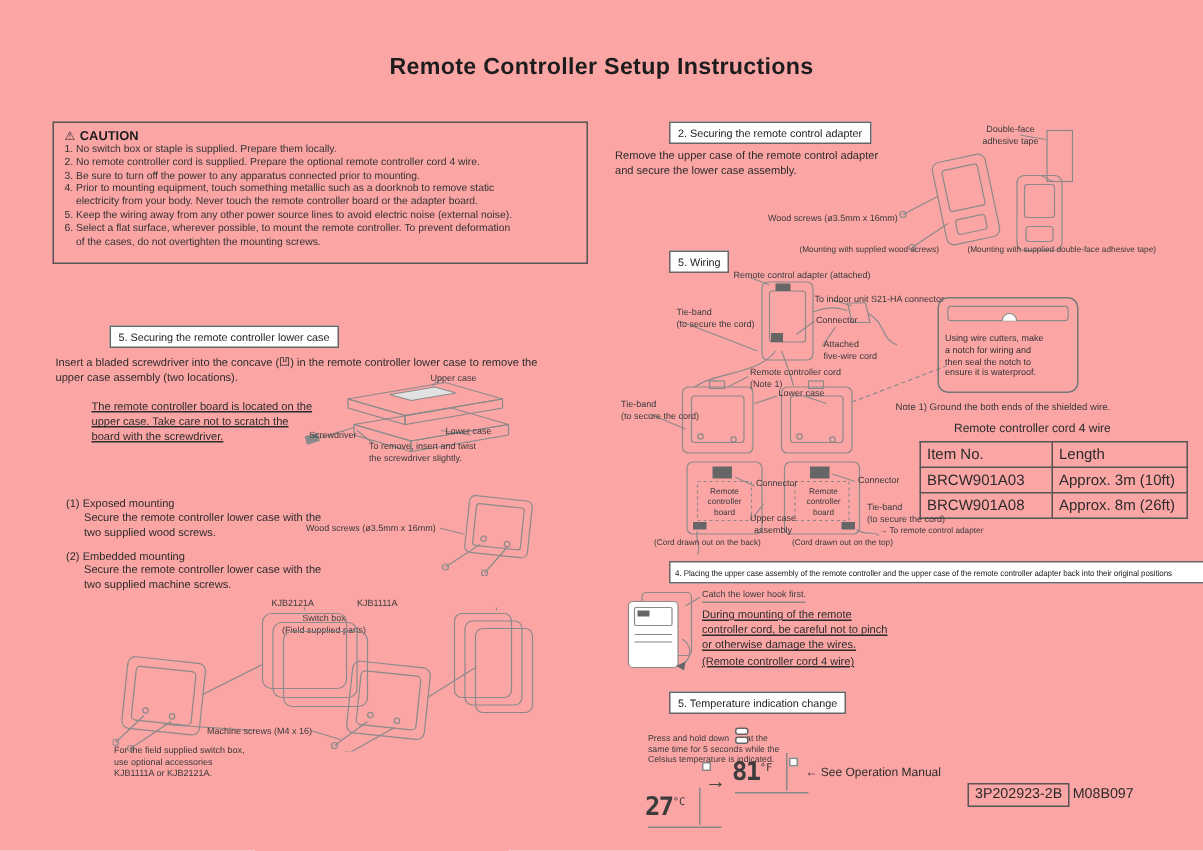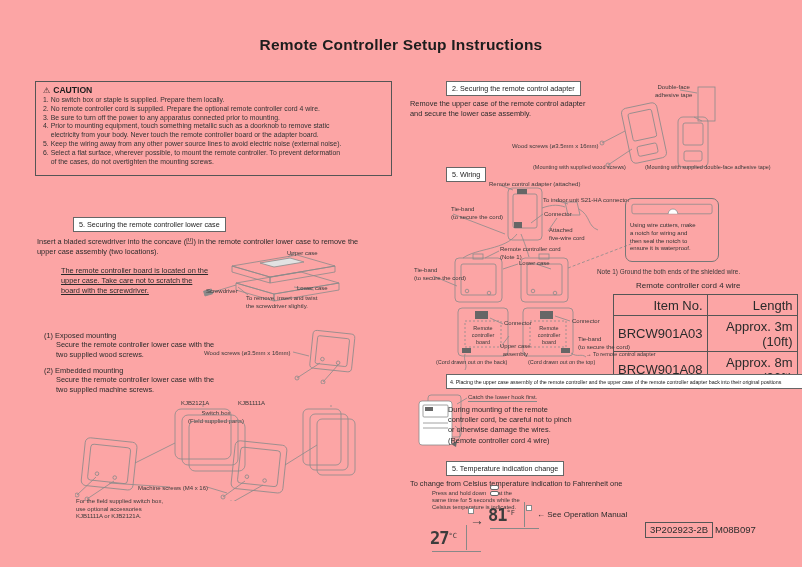--- a/index.html
+++ b/index.html
@@ -18,21 +18,21 @@
   .sec { border:1px solid #666; background:#fff; padding:2px 5px 1.5px; font-size:7.2px; color:#222; white-space:nowrap;margin-left:36px; }
   .body { font-size:7.4px; line-height:1.38; color:#2b2b2b; white-space:pre-line; }
   .warn { text-decoration:underline; }
   .sub { font-size:7.4px; color:#2b2b2b; }
   .lbl { font-size:6px; line-height:1.25; color:#3a3a3a; white-space:pre-line; }
   .lbl.c { text-align:center; }
   .tiny { font-size:5.5px; }
   .callout { left:625px; top:198px; width:94px; height:64px; border:1px solid #777; border-radius:7px; padding:2px 4px; }
   .callout .ctext { font-size:6px; line-height:1.3; color:#333; white-space:pre-line; }
   .cord-table { left:613px; top:294px; border-collapse:collapse; }
-  .cord-table th, .cord-table td { border:1px solid #555; font-size:13px; font-weight:normal; color:#2b2b2b; text-align:right; padding:2.5px 4px; }
+  .cord-table th, .cord-table td { border:1px solid #555; font-size:10px; font-weight:normal; color:#2b2b2b; text-align:left; padding:2.5px 4px; }
   .cord-table th { padding:2.5px 4px; }
   .col-item { width:88px; } .col-len { width:90px; }
   .tbl-title { left:636px; top:281px; font-size:8px; color:#2b2b2b; }
   .sec4 { left:410px; top:374px; width:385px; padding:2px 3px; }
   .sec4 span { display:inline-block; font-size:5.6px; letter-spacing:-0.05px; transform:scaleX(0.95); transform-origin:left center; white-space:nowrap; }
   .btnglyph { position:absolute; width:9px; height:4.5px; border:0.8px solid #666; border-radius:2px; background:#fff; }
   .lcd { position:absolute; font-family:"DejaVu Sans Mono", monospace; font-weight:bold; color:#3c3c3c; }
   .lcd .digits { font-size:17px; letter-spacing:-1px; }
   .lcd .unit { font-size:7px; vertical-align:super; font-weight:normal; }
   .lcd .vline { position:absolute; top:-3px; bottom:-2px; right:-10px; border-left:0.8px solid #888; }
@@ -308,27 +308,26 @@
       <rect x="10" y="13" width="25" height="12" rx="1"></rect>
       <rect x="12" y="15" width="8" height="4" fill="#666" stroke="none"></rect>
       <line x1="10" y1="31" x2="35" y2="31"></line>
         <line x1="10" y1="36" x2="35" y2="36"></line>
       <path d="M42,34 C50,40 48,50 38,52"></path>
       <path d="M38,52 L44,49 L43,55 Z" fill="#666" stroke="none"></path>
       <line x1="44" y1="12" x2="54" y2="6"></line>
     </g>
   </svg>
   <div class="abs lbl" style="left:468px; top:394px;"><span class="hooklbl">Catch the lower hook first.</span></div>
-  <div class="abs body" style="left:448px; top:405px;">During mounting of the remote
+  <div class="abs body" style="left:468px; top:405px;text-decoration:underline;">During mounting of the remote
 controller cord, be careful not to pinch
 or otherwise damage the wires.
 (Remote controller cord 4 wire)</div>
 
   <div class="abs sec" style="left:410px; top:461px;">5. Temperature indication change</div>
-  <div class="abs body" style="left:410px; top:479px;">To change from Celsius temperature indication to Fahrenheit one</div>
   <div class="abs lbl" style="left:432px; top:490px; font-size:5.8px;">Press and hold down &nbsp;&nbsp;&nbsp;&nbsp;&nbsp; at the
 same time for 5 seconds while the
 Celsius temperature is indicated.</div>
   <span class="btnglyph" style="left:490px; top:485px;"></span>
   <span class="btnglyph" style="left:490px; top:491px;"></span>
 
   <div class="lcd" style="left:430px; top:508px;margin-top:20px;">
     <span class="digits">27</span><span class="unit">°C</span>
     <span class="vline"></span>
     <span class="hline"></span>

